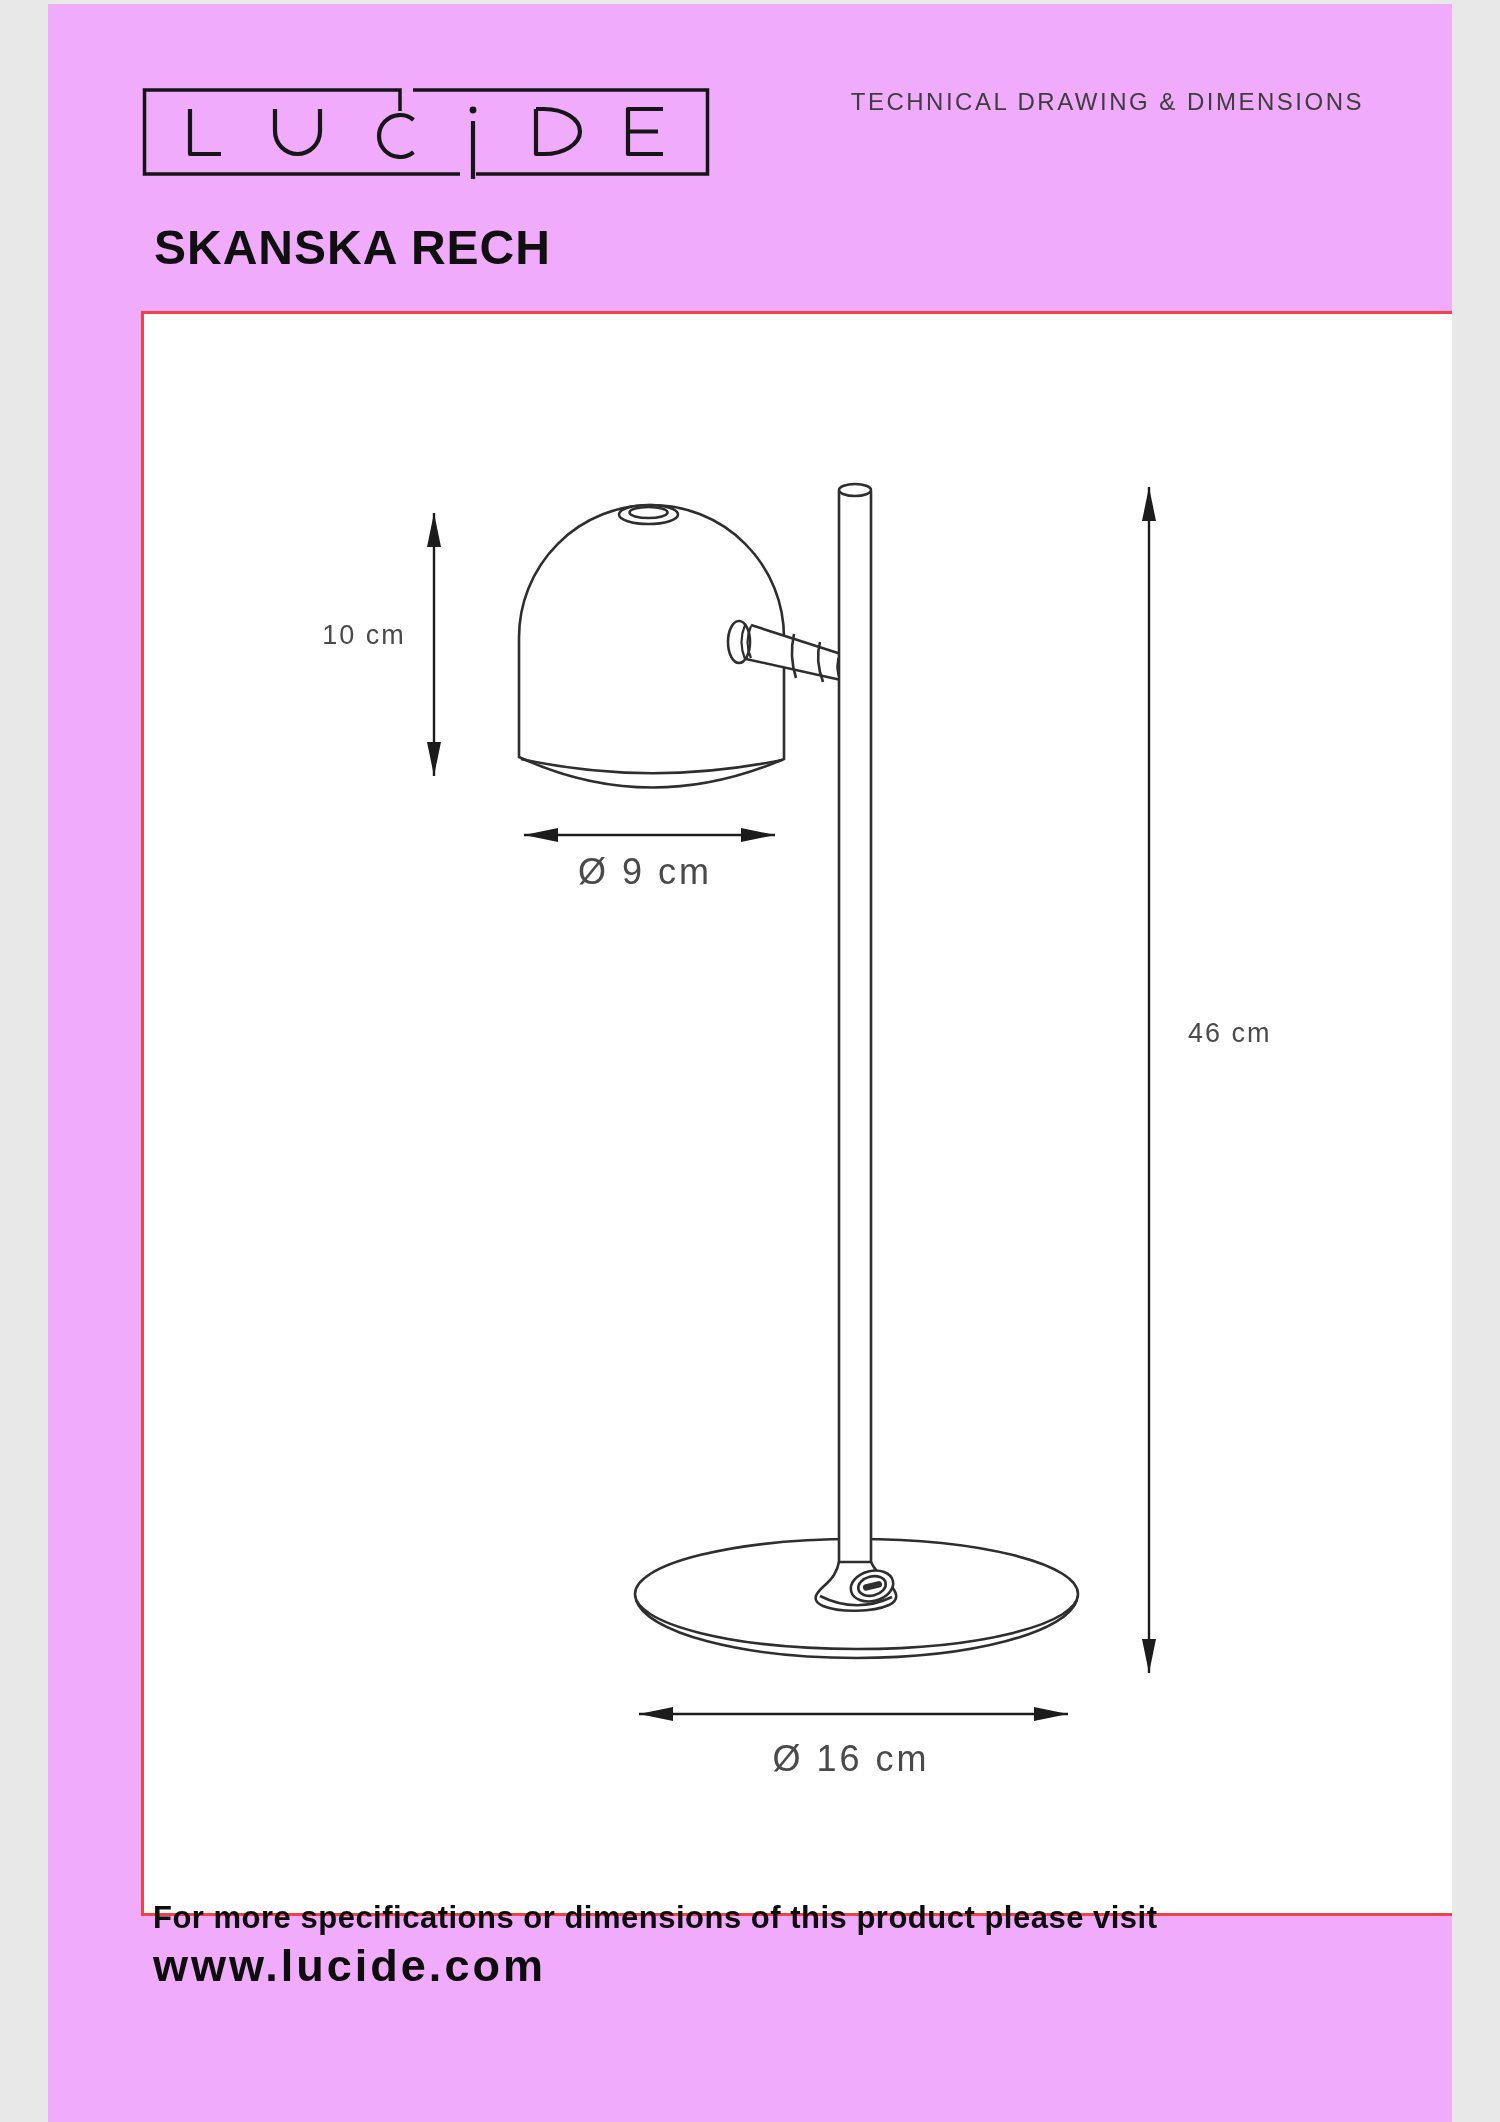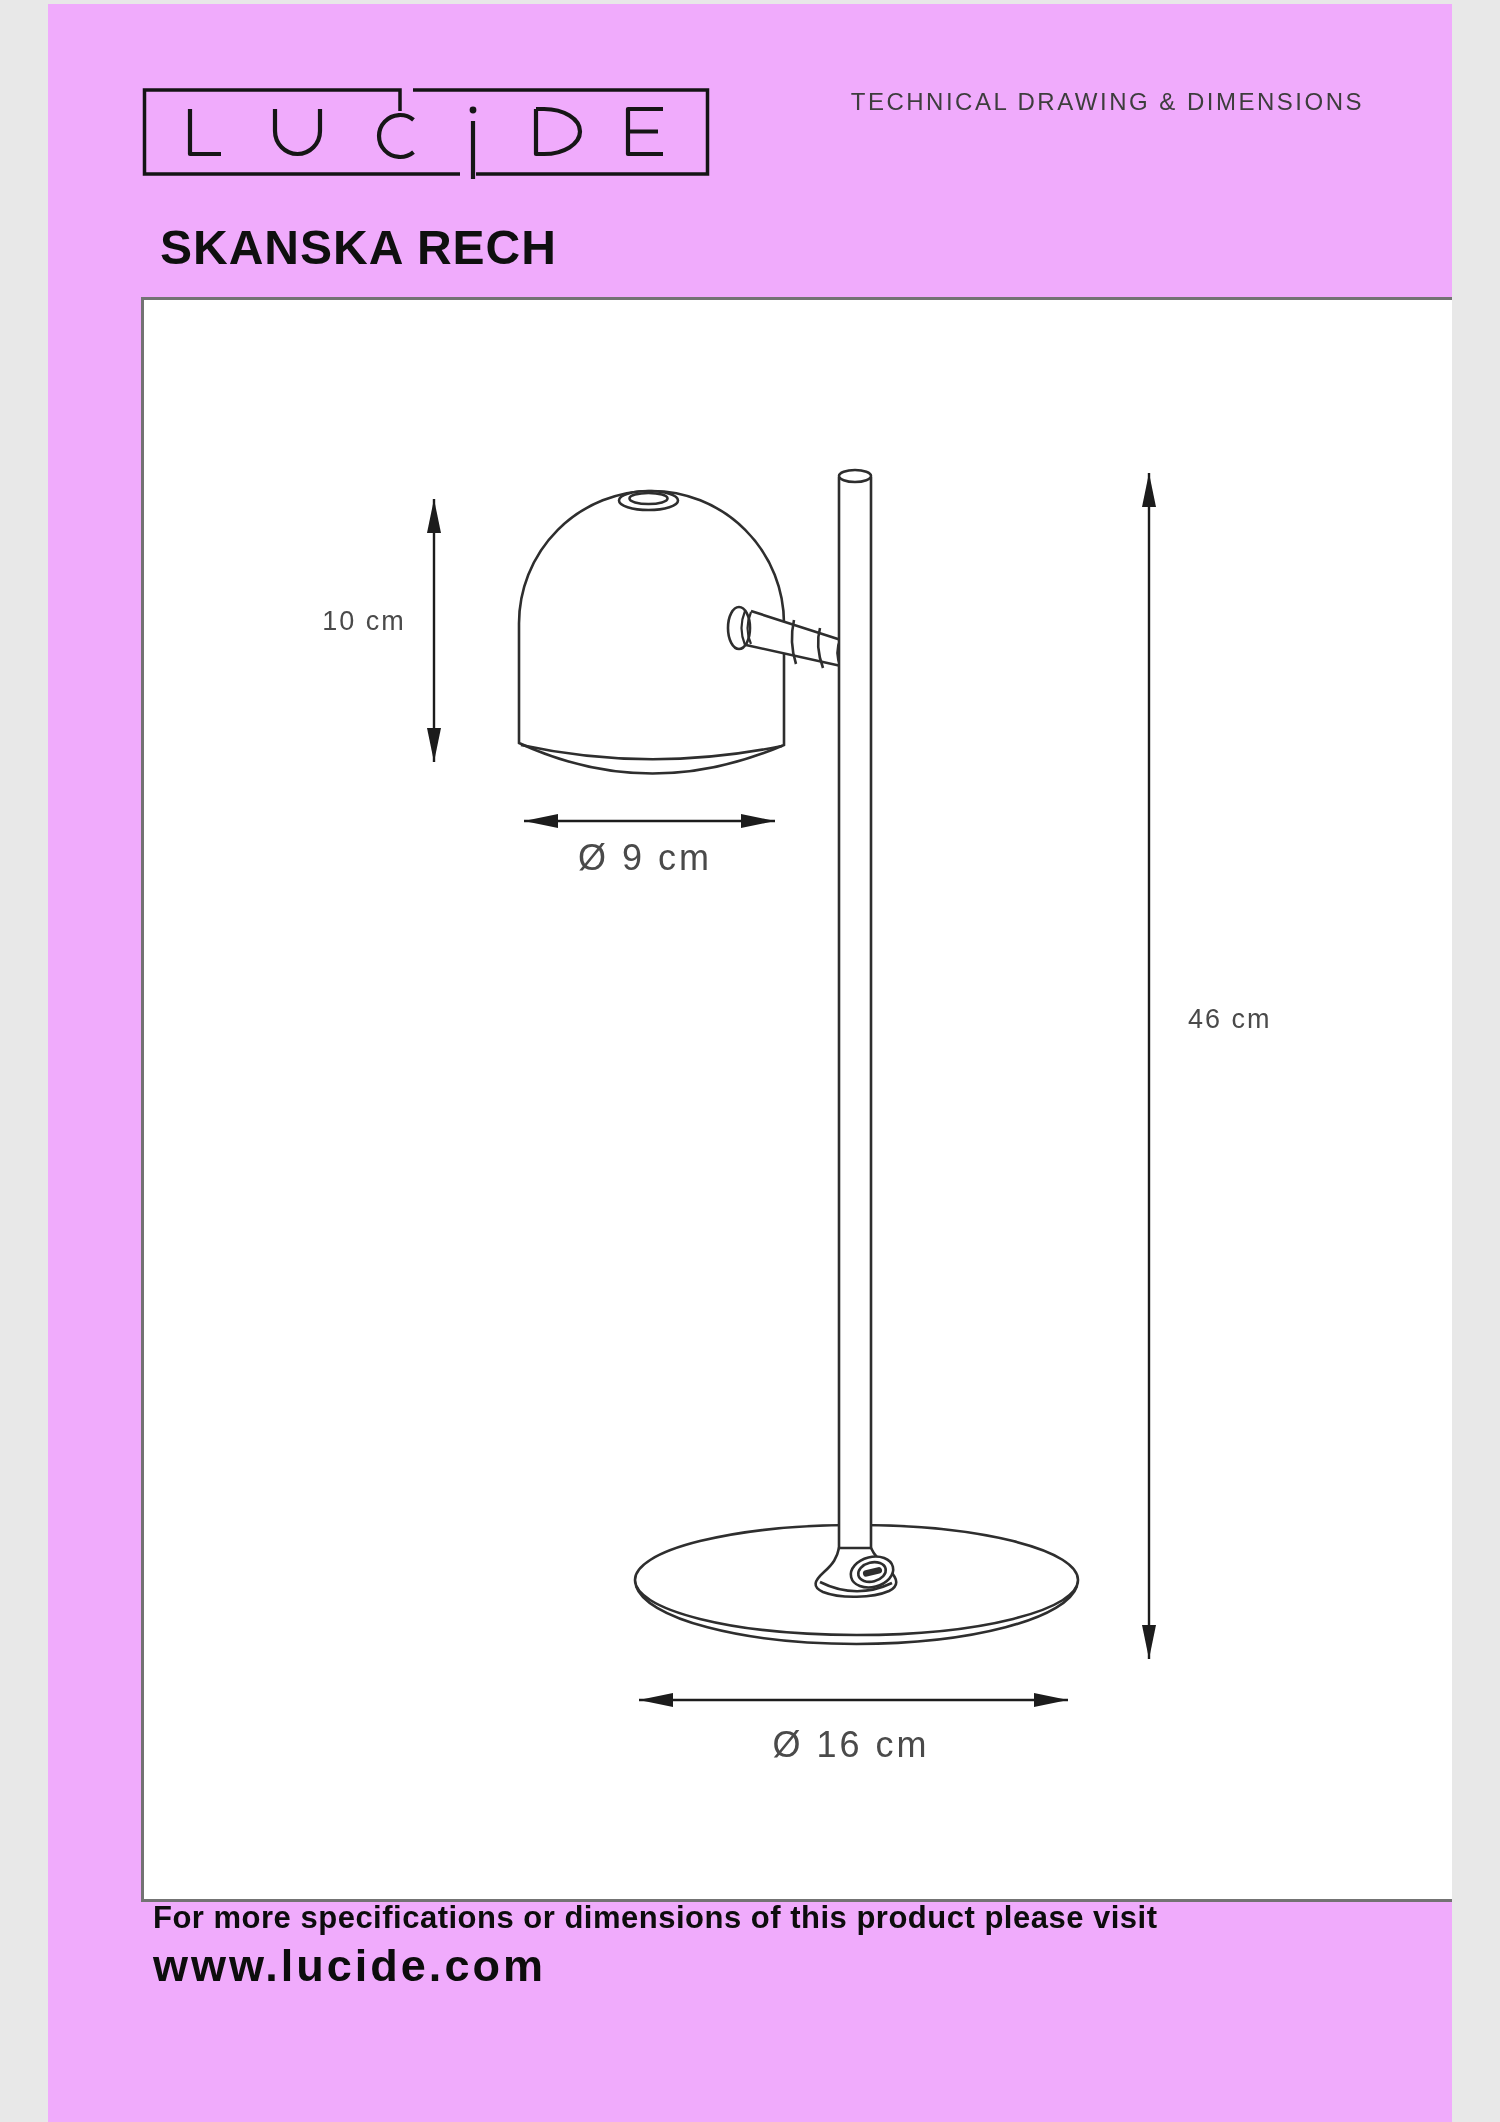--- a/index.html
+++ b/index.html
@@ -12,37 +12,37 @@
     margin:4px auto;
   }
   
   .logo-svg{position:absolute;left:95px;top:86px;width:566px;height:84px;overflow:visible;}
   .doc-title{
     position:absolute;right:88px;top:84px;
     font-size:24px;letter-spacing:2.5px;color:#3d3d3d;font-weight:400;
     white-space:nowrap;
   }
   .product-name{
-    position:absolute;left:112px;top:216px;
+    position:absolute;left:106px;top:216px;
     font-size:48px;font-weight:700;color:#0f0f0f;letter-spacing:1px;
     white-space:nowrap;
   }
   .codes{
     position:absolute;left:731px;top:219px;
     font-size:27px;line-height:32px;color:#111;
     white-space:nowrap;
   }
   .codes .lbl{font-weight:700;color:#141414;}
   .codes .val-bold{font-weight:700;color:#141414;letter-spacing:0.5px;}
   .codes .val-light{font-weight:400;color:#4f4f4f;letter-spacing:0.5px;}
   
   .drawing-box{
-    position:absolute;left:93px;top:293px;
+    position:absolute;left:93px;top:307px;
     width:1326px;height:1605px;
-    border:3px solid #737373;
+    border:3px solid #ef4444;
     box-sizing:border-box;
     background:#fff;
   }
   .drawing-box svg{display:block;width:100%;height:100%;}
   
   .footer{position:absolute;left:105px;top:1896px;color:#0d0d0d;}
   .footer .note{font-size:31px;font-weight:700;letter-spacing:0.5px;white-space:nowrap;}
   .footer .site{font-size:45px;font-weight:700;letter-spacing:3px;margin-top:4px;white-space:nowrap;}
   .dim-text{fill:#4a4a4a;font-family:"Liberation Sans",sans-serif;}
 </style>

